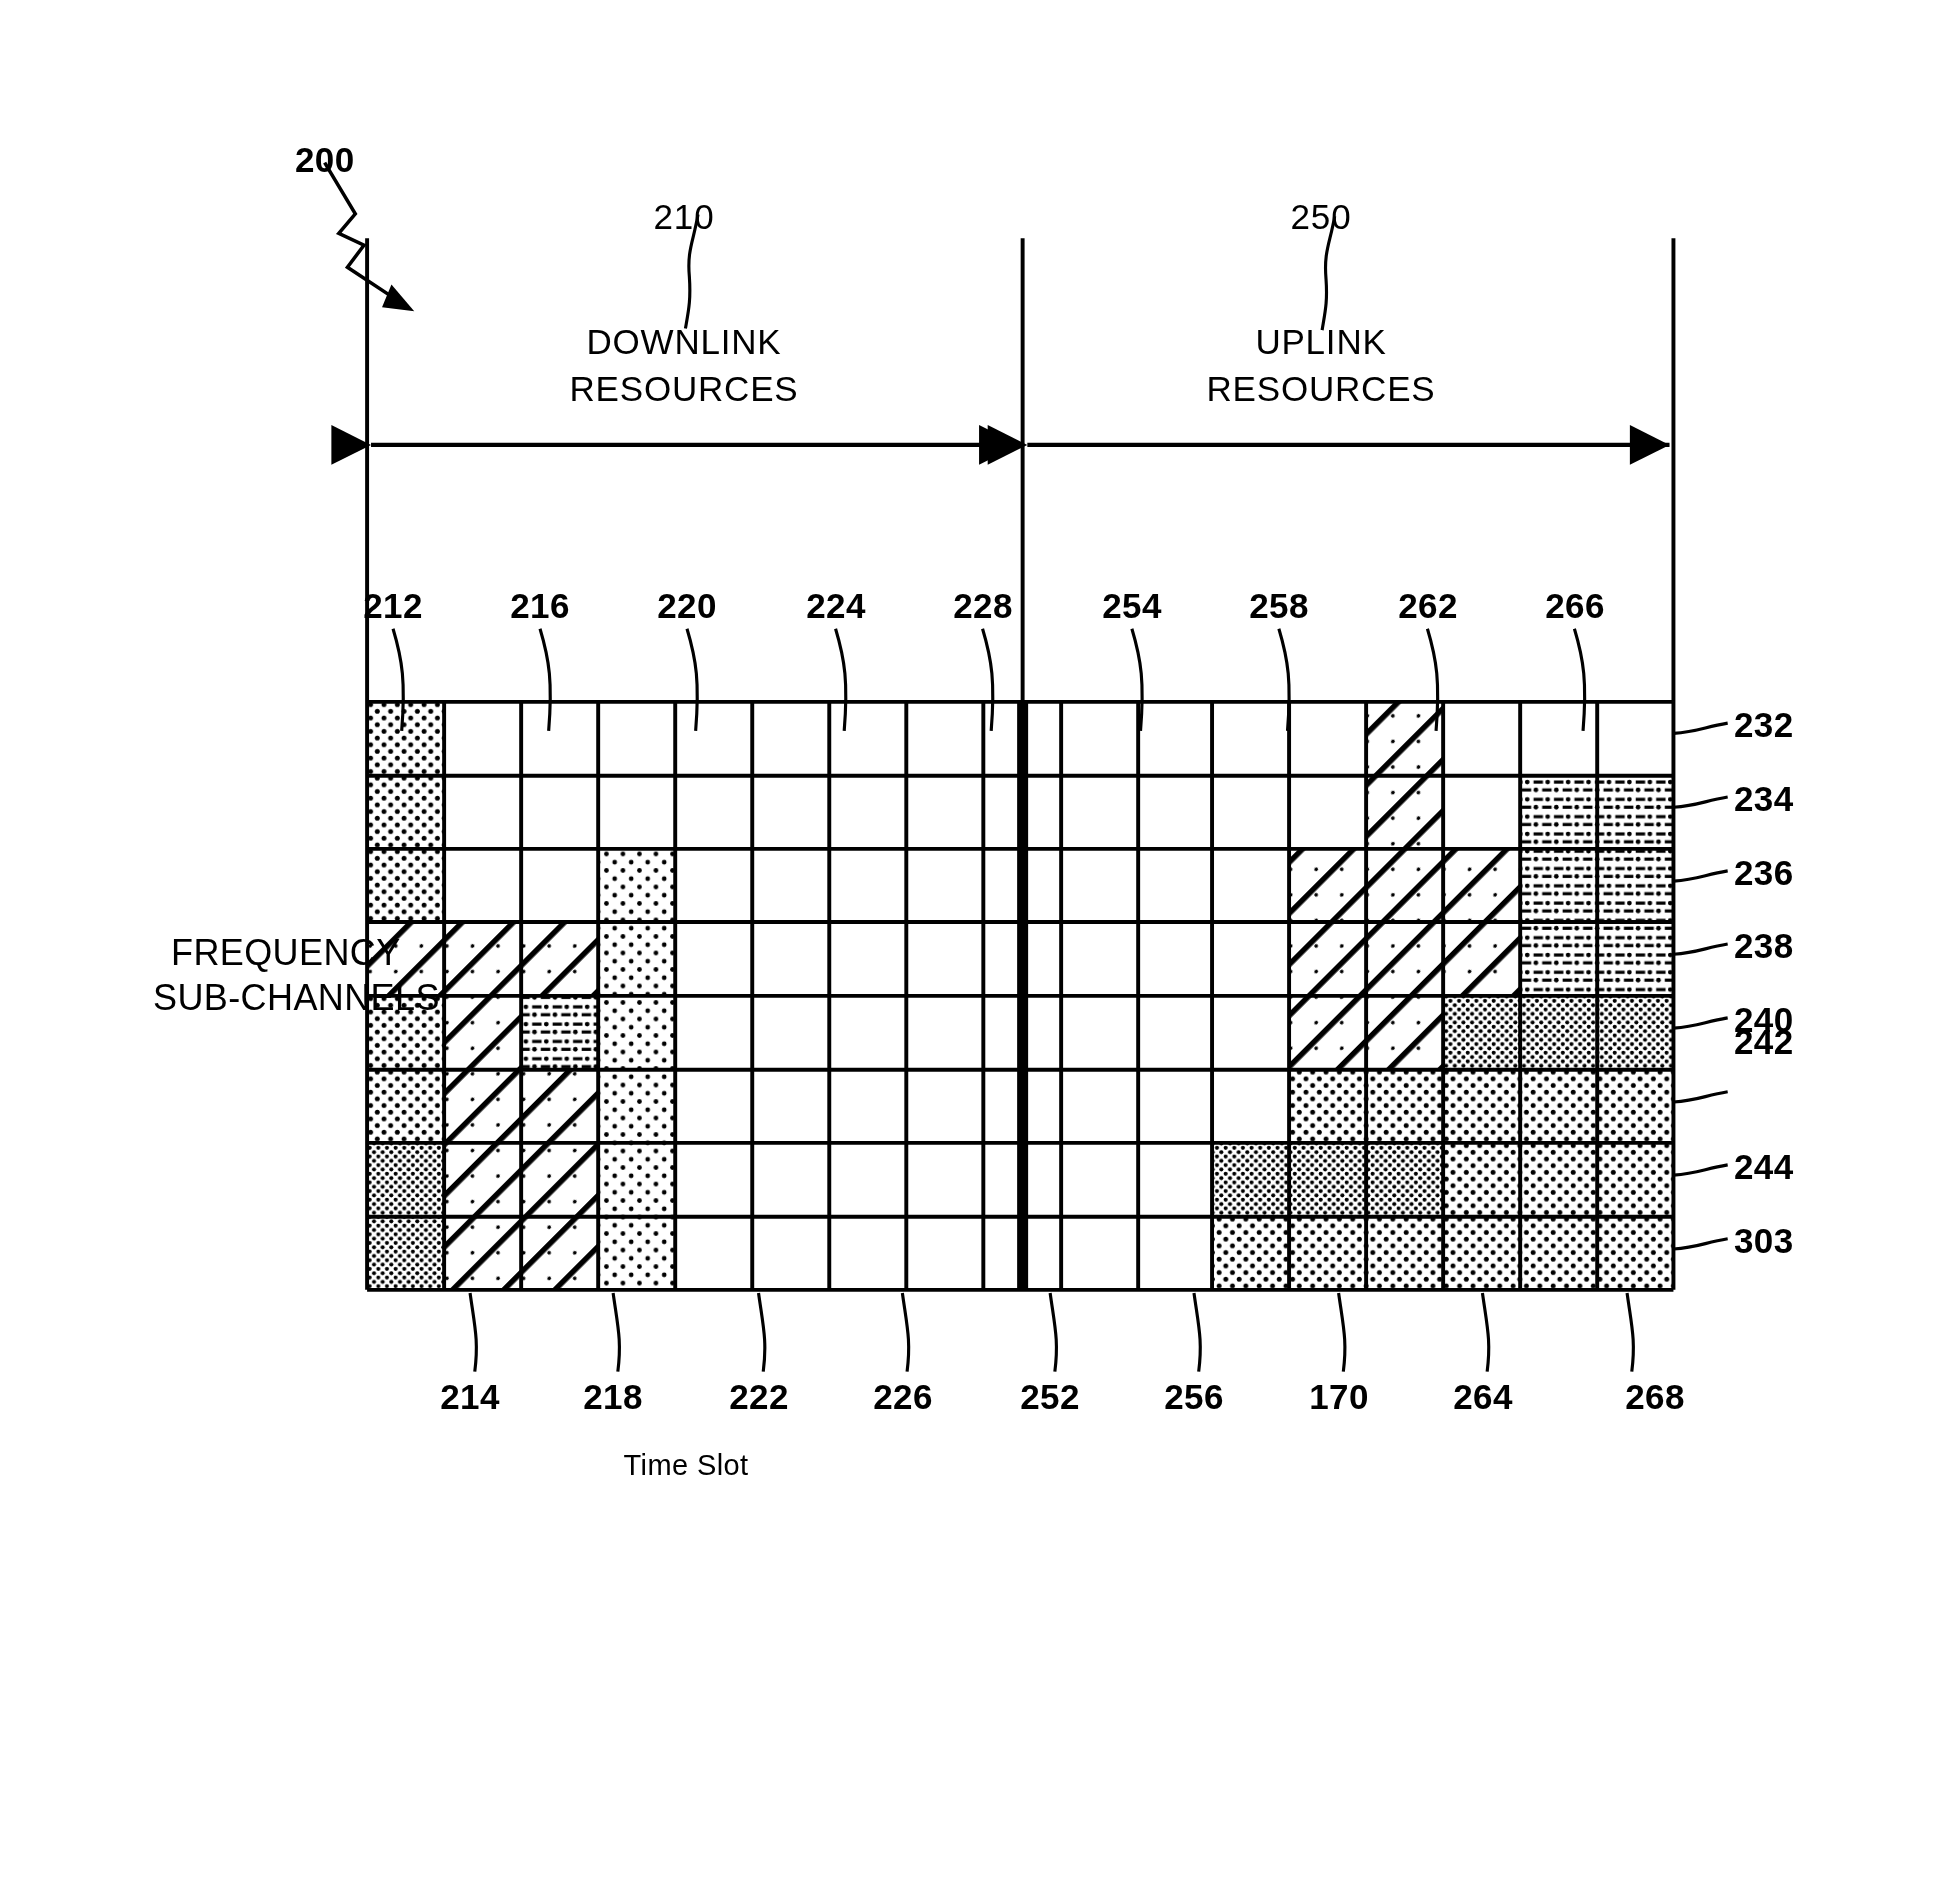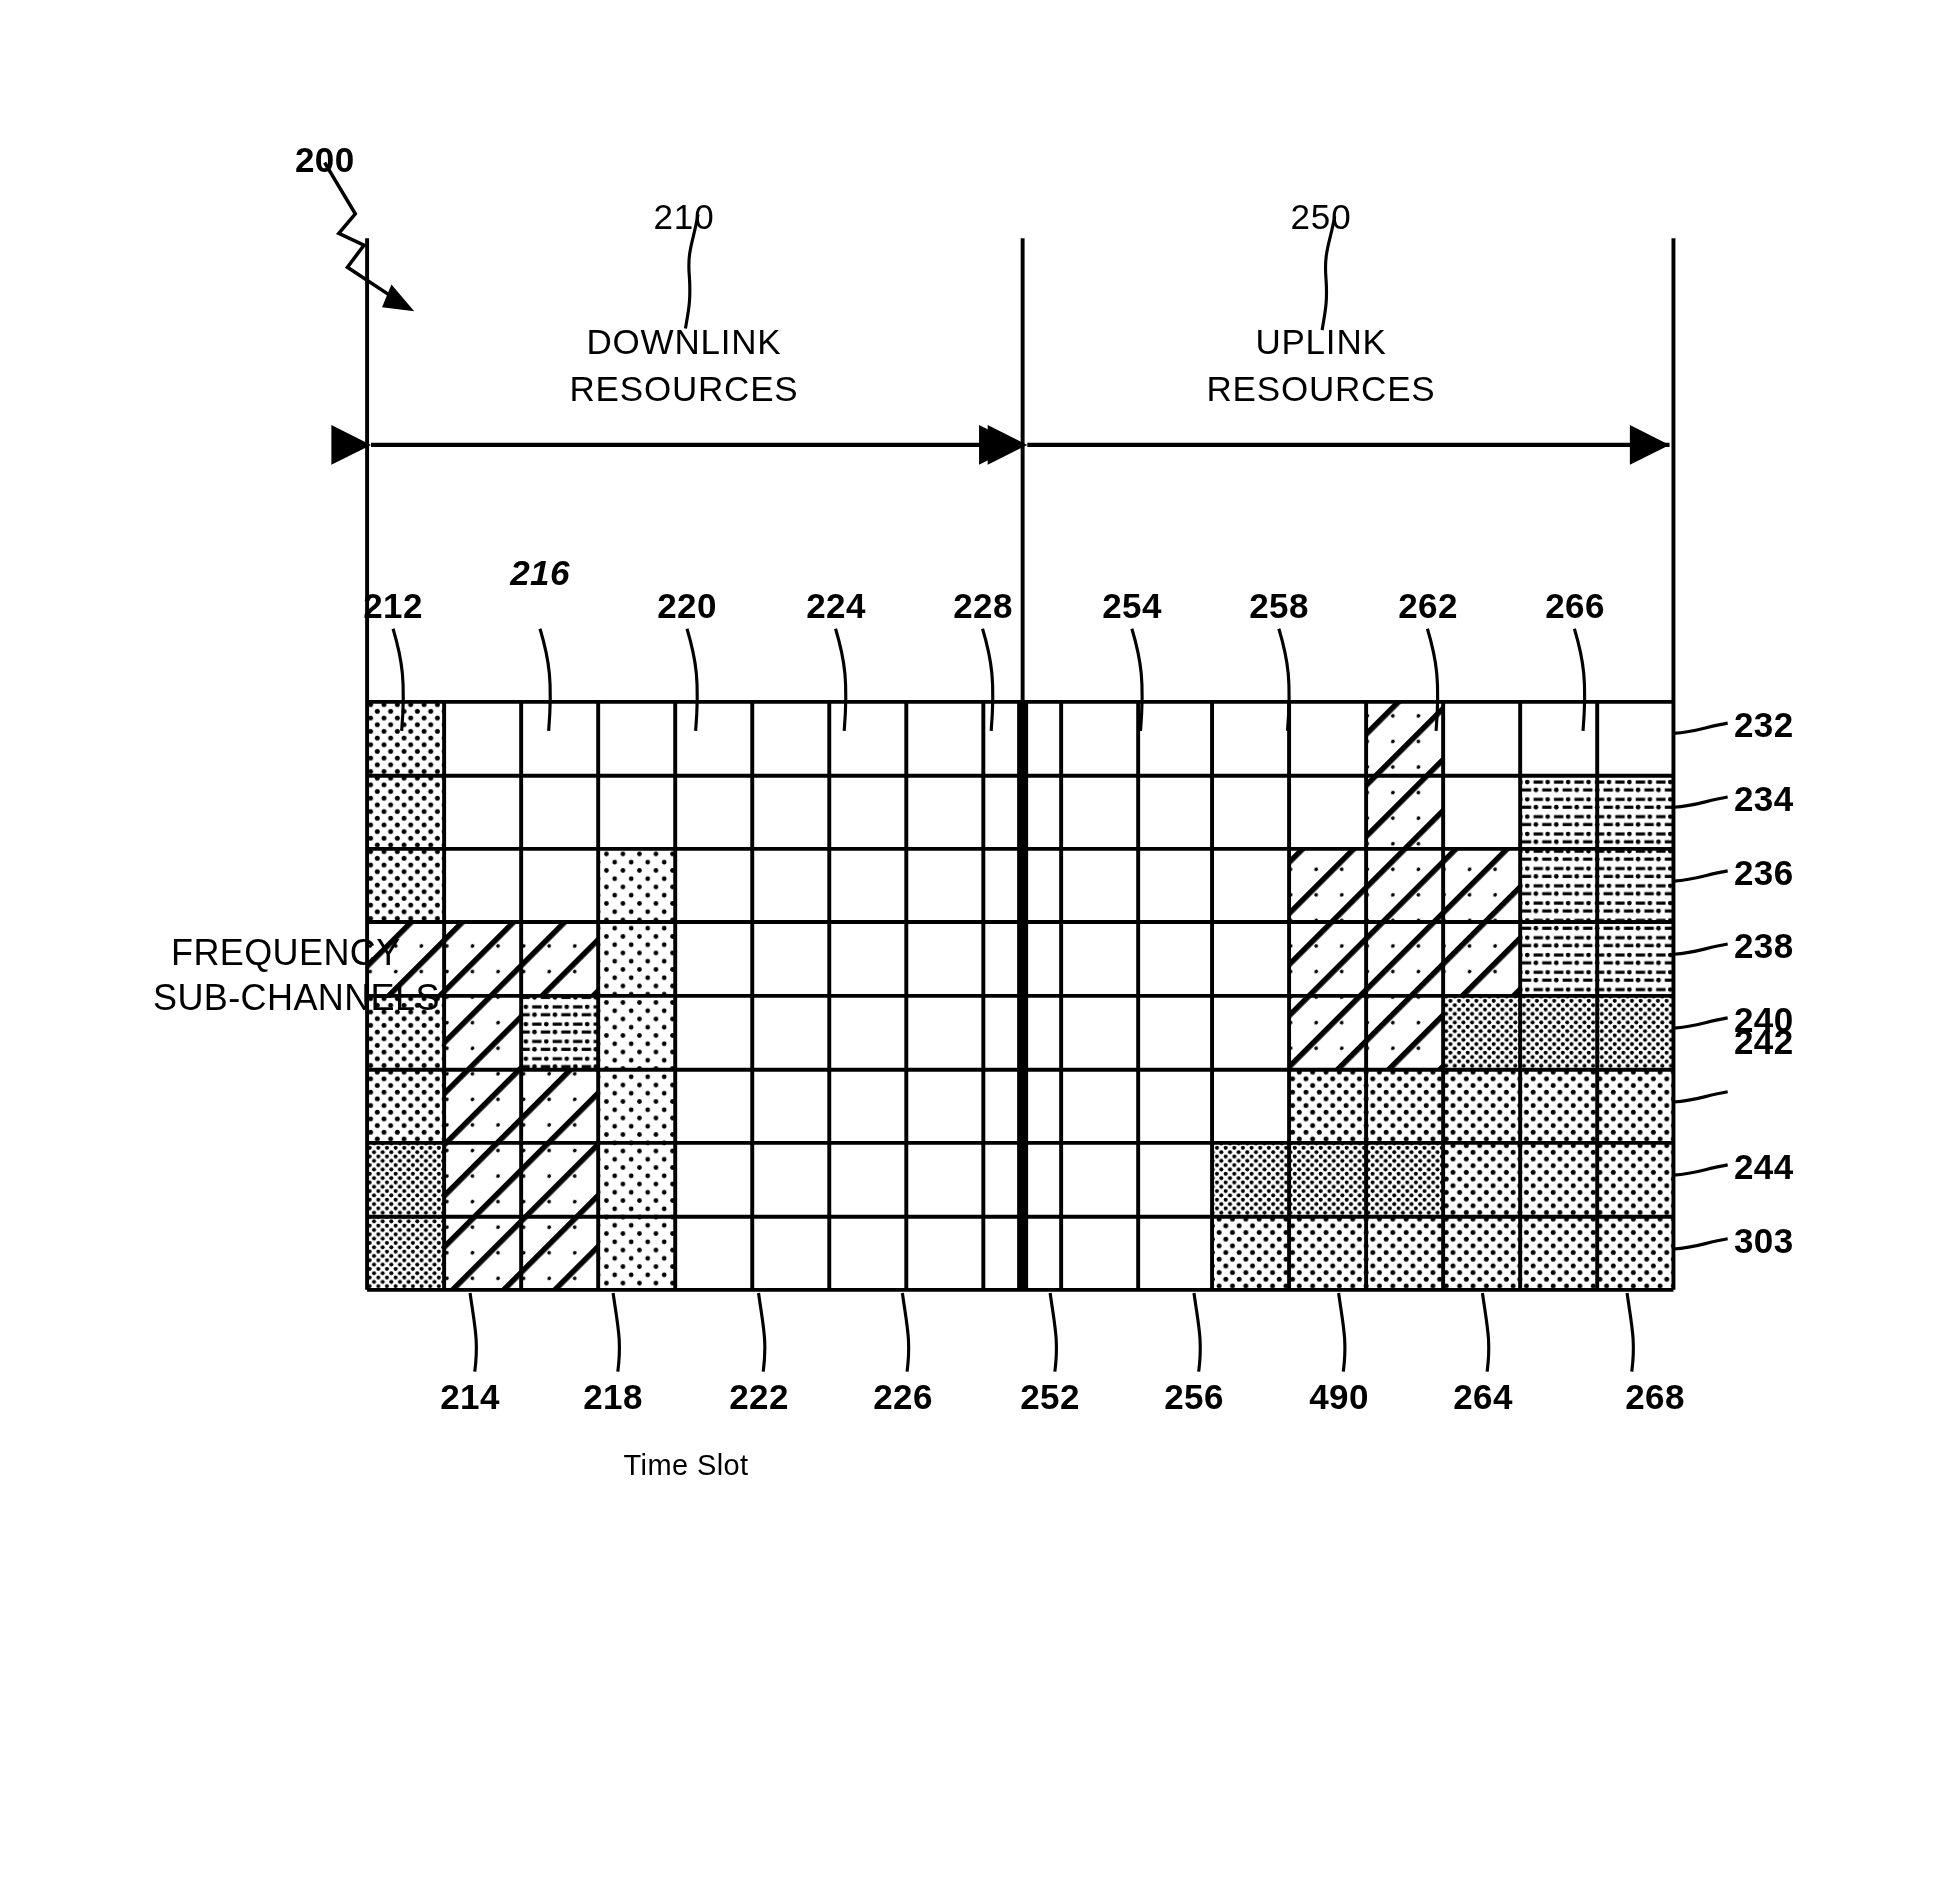--- a/index.html
+++ b/index.html
@@ -216,36 +216,36 @@
   <div class="lbl hdr center" style="left:1321px;top:197px;">250</div>
   <div class="lbl hdr center" style="left:1321px;top:322px;">UPLINK</div>
   <div class="lbl hdr center" style="left:1321px;top:369px;">RESOURCES</div>
 
   <div class="lbl axis-lbl-sm" style="left:171px;top:932px;">FREQUENCY</div>
   <div class="lbl axis-lbl-sm" style="left:153px;top:977px;">SUB-CHANNELS</div>
 
   <div class="lbl axis-lbl center" style="left:686px;top:1449px;">Time Slot</div>
 
   <div class="lbl refnum center" style="left:393px;top:586px;">212</div>
-  <div class="lbl refnum center" style="left:540px;top:553px;font-style:italic;">216</div>
+  <div class="lbl refnum center" style="left:540px;top:586px;">216</div>
   <div class="lbl refnum center" style="left:687px;top:586px;">220</div>
   <div class="lbl refnum center" style="left:836px;top:586px;">224</div>
   <div class="lbl refnum center" style="left:983px;top:586px;">228</div>
   <div class="lbl refnum center" style="left:1132px;top:586px;">254</div>
   <div class="lbl refnum center" style="left:1279px;top:586px;">258</div>
   <div class="lbl refnum center" style="left:1428px;top:586px;">262</div>
   <div class="lbl refnum center" style="left:1575px;top:586px;">266</div>
 
   <div class="lbl refnum center" style="left:470px;top:1377px;">214</div>
   <div class="lbl refnum center" style="left:613px;top:1377px;">218</div>
   <div class="lbl refnum center" style="left:759px;top:1377px;">222</div>
   <div class="lbl refnum center" style="left:903px;top:1377px;">226</div>
   <div class="lbl refnum center" style="left:1050px;top:1377px;">252</div>
   <div class="lbl refnum center" style="left:1194px;top:1377px;">256</div>
-  <div class="lbl refnum center" style="left:1339px;top:1377px;">490</div>
+  <div class="lbl refnum center" style="left:1339px;top:1377px;">170</div>
   <div class="lbl refnum center" style="left:1483px;top:1377px;">264</div>
   <div class="lbl refnum center" style="left:1627px;top:1377px;margin-left:28px;">268</div>
 
   <div class="lbl refnum" style="left:1734px;top:705px;">232</div>
   <div class="lbl refnum" style="left:1734px;top:779px;">234</div>
   <div class="lbl refnum" style="left:1734px;top:853px;">236</div>
   <div class="lbl refnum" style="left:1734px;top:926px;">238</div>
   <div class="lbl refnum" style="left:1734px;top:1000px;">240</div>
   <div class="lbl refnum" style="left:1734px;top:1022px;text-align:right;">242</div>
   <div class="lbl refnum" style="left:1734px;top:1147px;">244</div>

